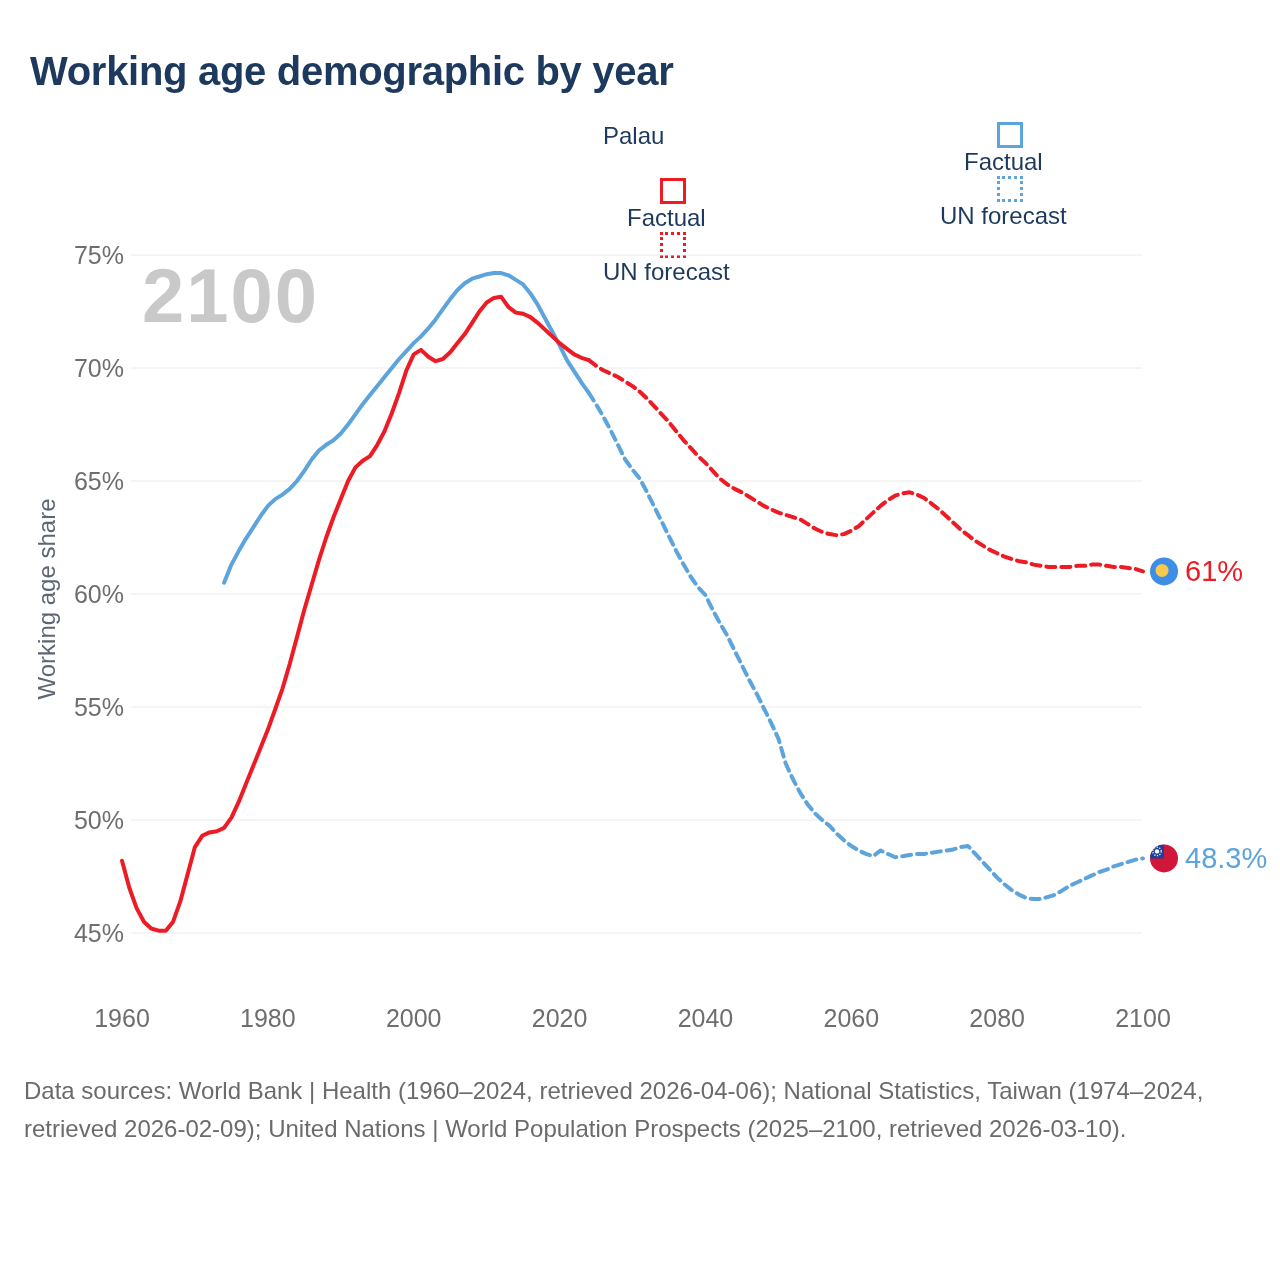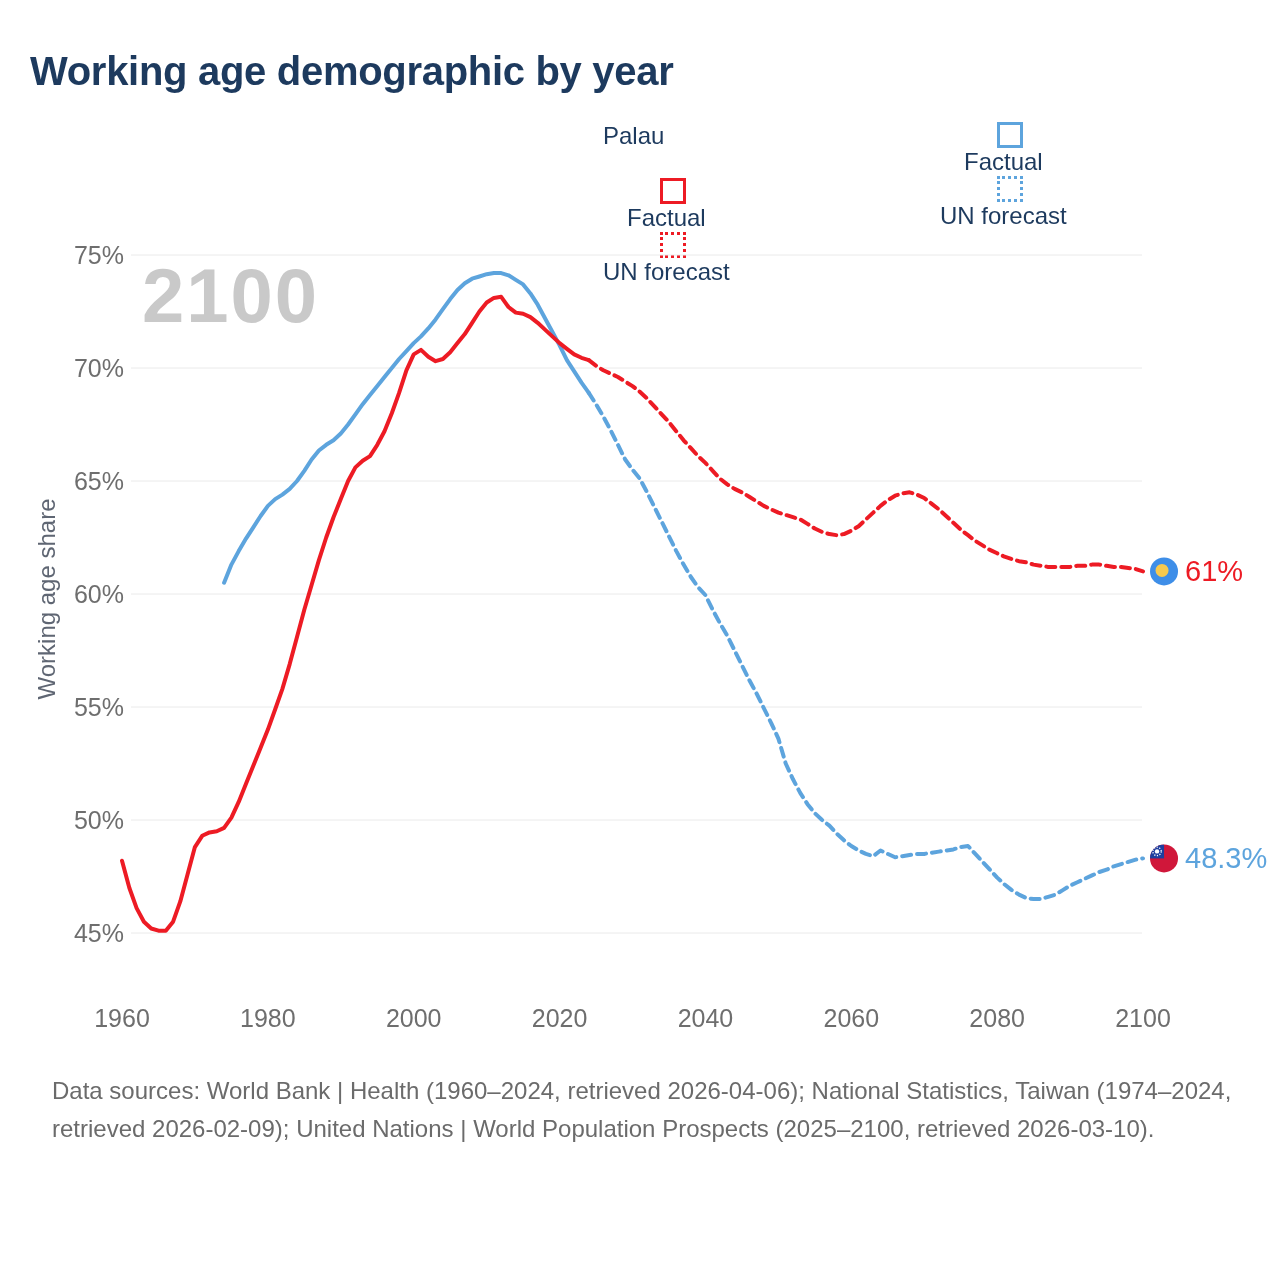--- a/index.html
+++ b/index.html
@@ -15,21 +15,21 @@
   .swatch.dot-red{border:3px dotted #ed1b24;}
   .swatch.solid-blue{border:3px solid #5da4dd;}
   .swatch.dot-blue{border:3px dotted #5da4dd;}
   .lg-label{font-size:24px;margin-right:22px;white-space:nowrap;}
   #watermark{position:absolute;left:142px;top:252px;font-size:76px;font-weight:700;
              color:#c9c9c9;letter-spacing:2px;z-index:0;}
   #ylabel{position:absolute;left:47px;top:599px;transform:translate(-50%,-50%) rotate(-90deg);
           white-space:nowrap;font-size:24px;color:#5f6673;z-index:2;}
   #plot{position:absolute;left:0;top:0;z-index:1;}
   #plot text{font-family:"Liberation Sans","DejaVu Sans",sans-serif;}
-  #footer{position:absolute;left:52px;top:1072px;width:1212px;color:#6b6b6b;
+  #footer{position:absolute;left:24px;top:1072px;width:1212px;color:#6b6b6b;
           font-size:24px;line-height:38px;}
   #footer p{margin:0;}
 </style>
 </head>
 <body>
 
 <div id="canvas">
 
   <h1 id="title">Working age demographic by year</h1>
 

